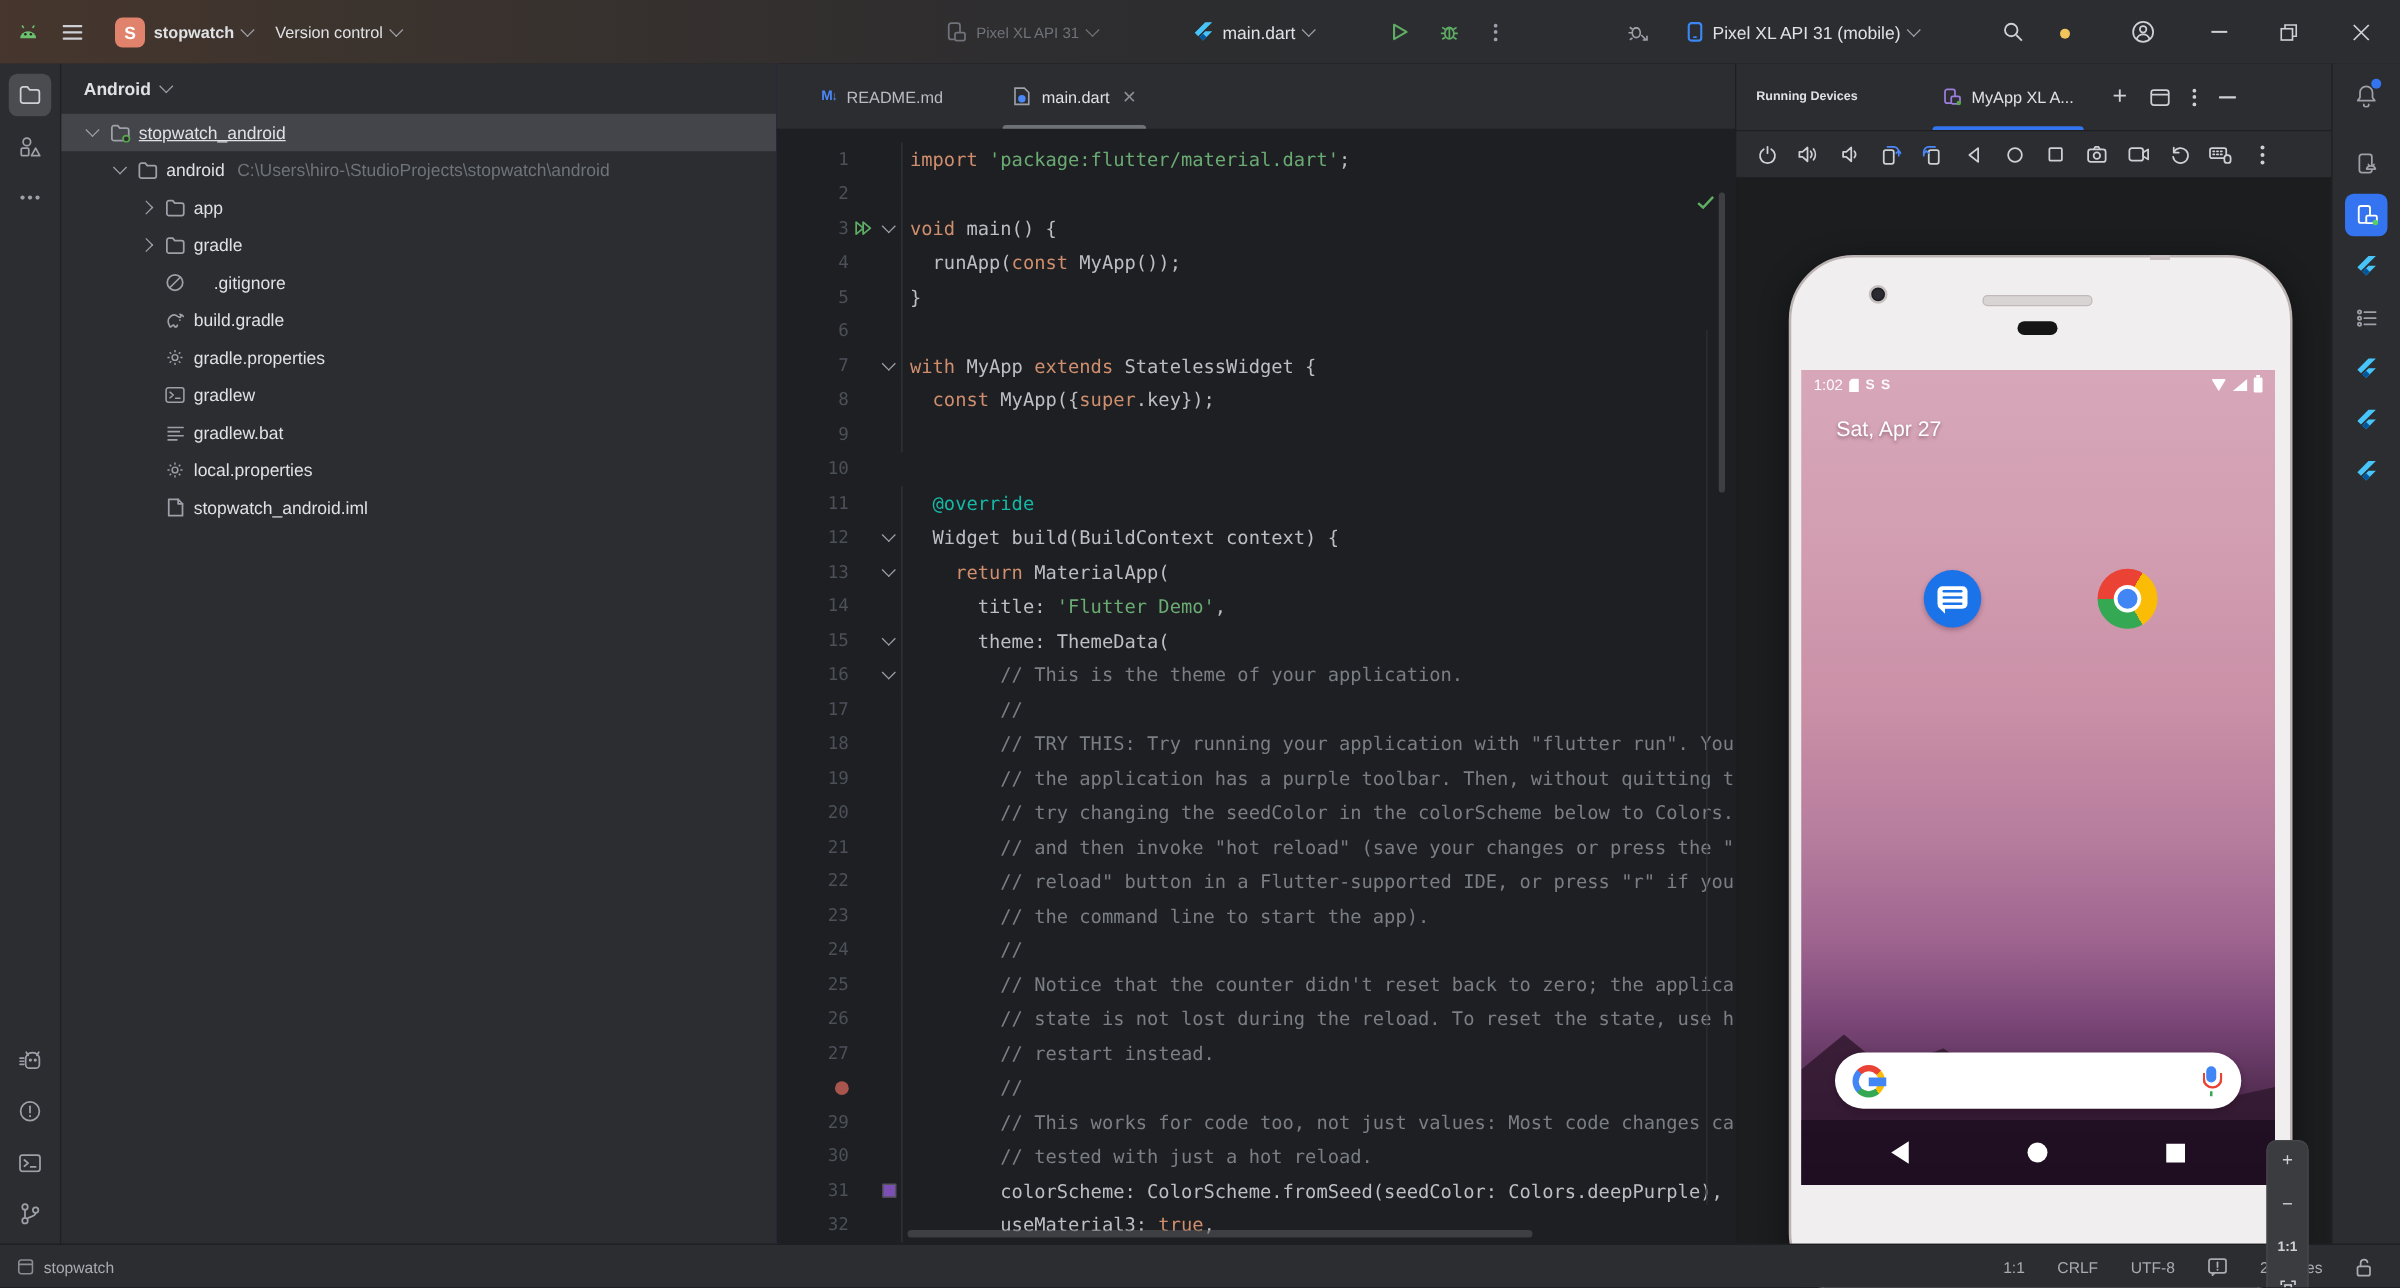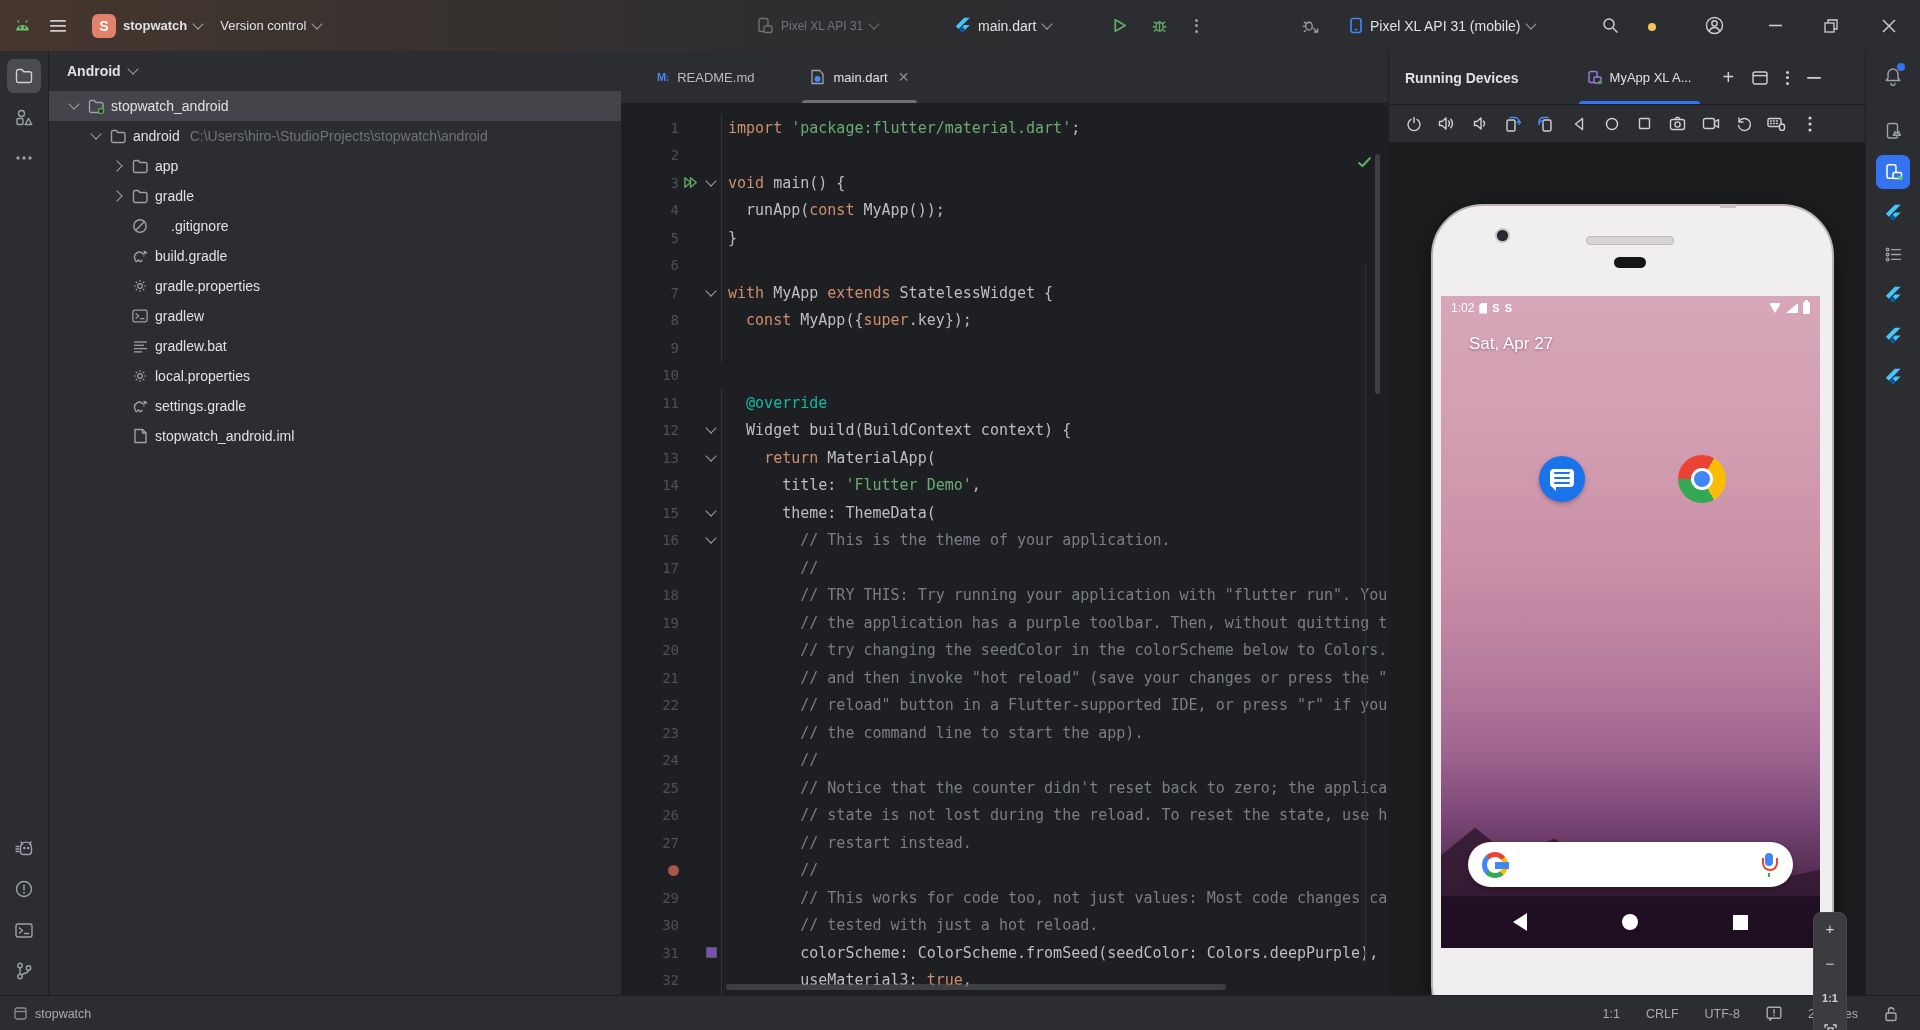--- a/index.html
+++ b/index.html
@@ -19,21 +19,21 @@
   
   #left-strip{left:0;top:51px;width:49px;height:944px;background:#2B2D30;border-right:1px solid #1E1F22;display:flex;flex-direction:column;align-items:center;padding-top:8px;box-sizing:border-box;}
   .strip-btn{width:34px;height:34px;border-radius:7px;display:flex;align-items:center;justify-content:center;color:#9DA0A8;margin-bottom:7px;position:relative;}
   .strip-btn.active{background:#4A4C4F;color:#CED0D6;}
   .strip-btn.blue{background:#3574F0;color:#fff;}
   .strip-spacer{flex:1;}
   
   #project-panel{left:49px;top:51px;width:572px;height:944px;background:#2B2D30;border-right:2px solid #6d28d9;overflow:hidden;}
   #pp-header{height:40px;display:flex;align-items:center;padding-left:18px;gap:8px;font-weight:bold;font-size:14px;}
   .tree-row{height:30px;display:flex;align-items:center;font-size:14px;color:#DFE1E5;white-space:nowrap;}
-  .tree-row.selected{background:#43454A;}
+  .tree-row.selected{background:#43454A;text-decoration:underline;}
   .tree-chev{width:22px;display:flex;justify-content:center;flex-shrink:0;}
   .tree-ic{width:22px;display:flex;justify-content:center;flex-shrink:0;color:#9DA0A8;}
   .tree-path{color:#6F737A;margin-left:10px;}
   
   #editor{left:621px;top:51px;width:767px;height:944px;background:#1E1F22;overflow:hidden;}
   #tabbar{height:53px;background:#2B2D30;border-bottom:1px solid #1E1F22;display:flex;align-items:flex-end;padding-left:22px;box-sizing:border-box;}
   .etab{height:52px;display:flex;align-items:center;gap:8px;padding:0 14px;color:#B9BCC2;position:relative;}
   .etab.sel{color:#DFE1E5;}
   .etab.sel::after{content:"";position:absolute;left:6px;right:6px;bottom:0;height:3px;border-radius:3px 3px 0 0;background:#6E7175;}
   .etab .tclose{color:#8a8d92;font-size:14px;margin-left:2px;}
@@ -45,21 +45,21 @@
   .cl .m2{width:20px;display:flex;justify-content:center;align-items:center;flex-shrink:0;}
   .cl .txt{padding-left:6px;border-left:1px solid #313438;height:100%;display:flex;align-items:center;flex:1;overflow:hidden;}
   .c-k{color:#CF8E6D;} .c-s{color:#6AAB73;} .c-c{color:#7A7E85;} .c-d{color:#BCBEC4;} .c-a{color:#14b8a6;}
   .bp{width:11px;height:11px;border-radius:50%;background:#A8554E;}
   .chip{width:9px;height:9px;background:#7B4FB3;border:1px solid #555;}
   .guide{position:absolute;width:1px;background:#2E3135;}
   .sb-thumb{position:absolute;background:#575A5D;border-radius:4px;opacity:.55;}
   
   #device-panel{left:1388px;top:51px;width:477px;height:944px;background:#1E1F22;border-left:1px solid #1E1F22;}
   #dp-header{height:53px;background:#2B2D30;border-bottom:1px solid #1E1F22;display:flex;align-items:center;}
-  #dp-title{font-weight:bold;font-size:14px;margin-left:16px;}
+  #dp-title{font-weight:bold;font-size:10px;margin-left:16px;}
   .dp-tab{display:flex;align-items:center;gap:7px;height:52px;padding:0 10px;position:relative;color:#DFE1E5;}
   .dp-tab::after{content:"";position:absolute;left:2px;right:2px;bottom:0;height:3px;border-radius:3px 3px 0 0;background:#3574F0;}
   .hd-ic{color:#CED0D6;padding:0 9px;font-size:15px;}
   #dp-toolbar{height:37px;background:#2B2D30;border-bottom:1px solid #1E1F22;display:flex;align-items:center;padding-left:10px;gap:4px;}
   .dtb{width:29px;height:27px;border-radius:5px;display:flex;align-items:center;justify-content:center;color:#CED0D6;}
   #dp-stage{position:absolute;left:0;top:91px;right:0;bottom:0;background:#1B1D1F;}
   
   #phone{position:absolute;left:42px;top:62px;width:403px;height:834px;background:#F0EEEE;border:2px solid #BCB3B3;border-radius:52px;box-shadow:0 6px 24px rgba(0,0,0,.45);box-sizing:border-box;}
   #cam{position:absolute;left:62px;top:22px;width:11px;height:11px;border-radius:50%;background:#2a2a30;box-shadow:inset 0 0 2px #000;border:2px solid #c7c0c0;}
   #grille{position:absolute;left:153px;top:30px;width:86px;height:7px;border-radius:4px;background:#D9D4D4;border:1px solid #C2BABA;}
@@ -438,30 +438,20 @@
             <svg width="16" height="16" viewBox="0 0 18 18" fill="none" stroke="currentColor" stroke-width="1.3">
               <circle cx="9" cy="9" r="2.6"></circle>
               <path d="M9 2.2v2M9 13.8v2M2.2 9h2M13.8 9h2M4.2 4.2l1.4 1.4M12.4 12.4l1.4 1.4M13.8 4.2l-1.4 1.4M5.6 12.4l-1.4 1.4"></path>
             </svg>
           </span>
           <span style="margin-left:4px">local.properties</span>
         </div>
         <div class="tree-row" style="padding-left: 58px;">
           <span class="tree-chev"></span>
           <span class="tree-ic">
-            <svg width="17" height="15" viewBox="0 0 17 15" fill="none" stroke="currentColor" stroke-width="1.4" stroke-linecap="round" stroke-linejoin="round">
-              <path d="M14.6 4.1c-.6-1-1.6-1.6-2.6-1.7.8.9.9 1.8.4 2.2-.6.5-1.5.1-2.3-.5-1.5-1.2-3.6-1.4-5.2-.3C2.7 5.3 2 8 3 10.2l.9 2c.2.4.7.5 1 .2l1.2-1.2c.3-.3.8-.2 1 .1l.7 1c.2.3.7.4 1 .2l.7-.4c.3-.2.4-.6.3-.9"></path>
-              <circle cx="11.9" cy="7" r=".7" fill="currentColor" stroke="none"></circle>
-            </svg>
-          </span>
-          <span style="margin-left:4px">settings.gradle</span>
-        </div>
-        <div class="tree-row" style="padding-left: 58px;">
-          <span class="tree-chev"></span>
-          <span class="tree-ic">
             <svg width="15" height="16" viewBox="0 0 15 16" fill="none" stroke="currentColor" stroke-width="1.4" stroke-linecap="round" stroke-linejoin="round">
               <path d="M2 1.5h7.5L13 5v9.5H2z"></path>
               <path d="M9.5 1.5V5H13"></path>
             </svg>
           </span>
           <span style="margin-left:4px">stopwatch_android.iml</span>
         </div>
       </div>
   </div>
 

